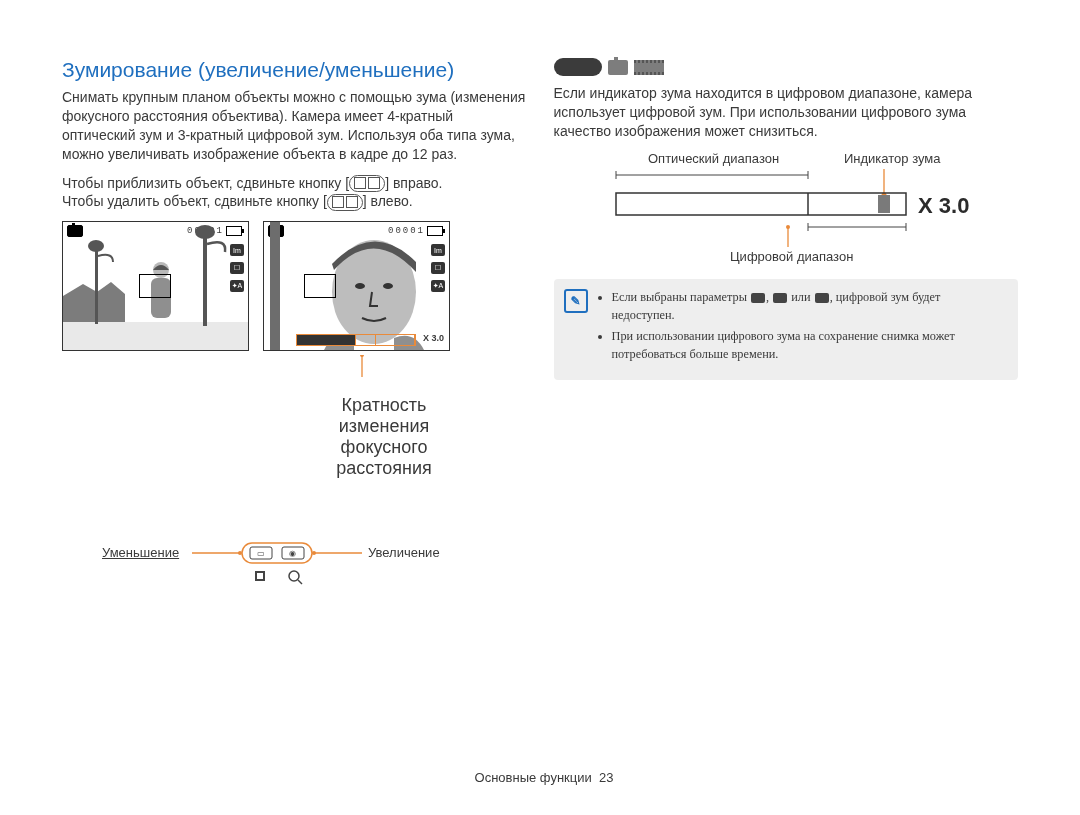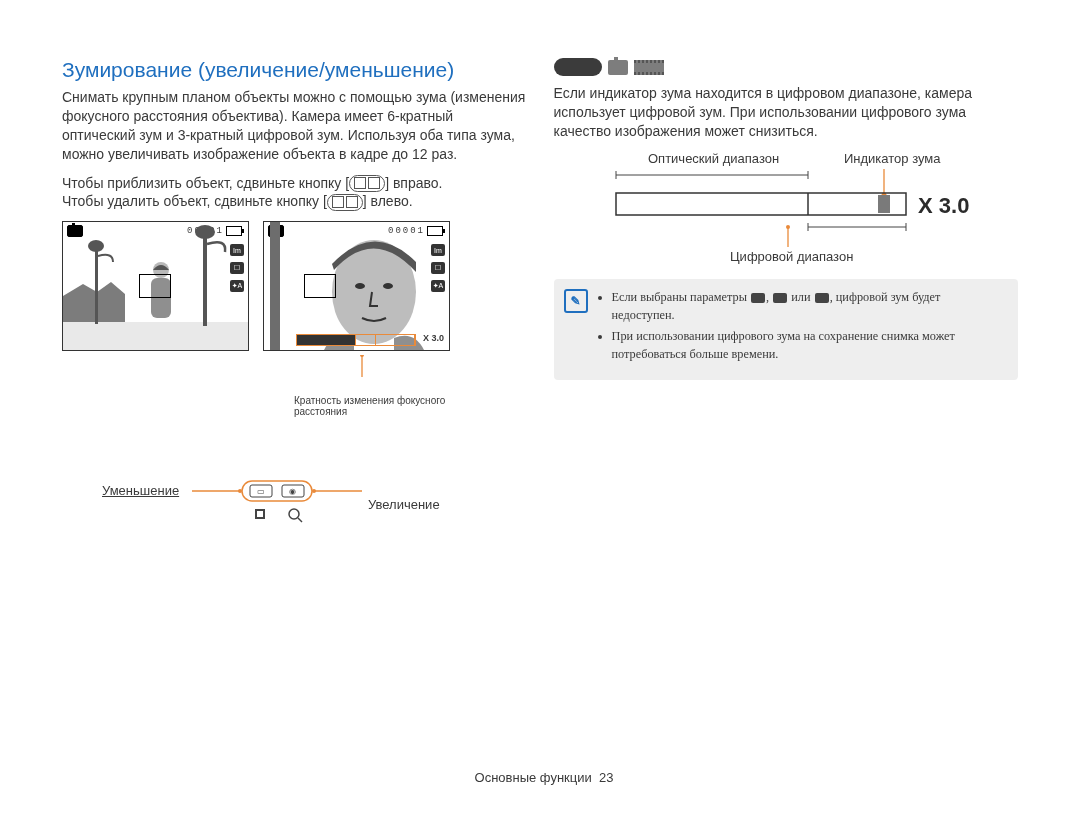--- a/index.html
+++ b/index.html
@@ -23,21 +23,21 @@
   .lcd .side-icons span{width:14px;height:12px;background:#333;border-radius:2px;font-size:7px;color:#fff;display:flex;align-items:center;justify-content:center;}
   .lcd svg.scene{position:absolute;left:0;top:0;}
   .lcd .focus-box{position:absolute;border:1px solid #000;width:30px;height:22px;}
   .zoom-bar-wrap{position:absolute;bottom:4px;left:32px;width:120px;}
   .zoom-bar{height:10px;border:1px solid #e98a3a;display:flex;}
   .zoom-bar .seg{border-right:1px solid #e98a3a;}
   .zoom-bar .fill{background:#333;}
   .zoom-readout{position:absolute;right:-28px;top:-1px;font-size:9px;font-weight:bold;}
   .callout-line{stroke:#e98a3a;stroke-width:1.3;fill:none;}
   .callout-dot{fill:#e98a3a;}
-  .caption{font-size:10px;text-align:left;}
+  .caption{font-size:18px;text-align:center;}
   .zoom-control-row{position:relative;height:50px;margin-top:56px;}
   .zoom-control-svg{position:absolute;left:0;top:0;}
   .modes-row{display:flex;align-items:center;gap:6px;margin-bottom:8px;}
   .mode-pill{background:#3b3b3b;color:#fff;border-radius:11px;font-size:11px;padding:3px 10px;letter-spacing:0.5px;font-weight:bold;}
   .mode-box{width:20px;height:15px;background:#7d7d7d;border-radius:2px;position:relative;}
   .mode-box.cam:after{content:"";position:absolute;left:6px;top:-3px;width:4px;height:3px;background:#7d7d7d;}
   .mode-strip{width:30px;height:15px;background:#7d7d7d;border-radius:2px;position:relative;}
   .mode-strip:before,.mode-strip:after{content:"";position:absolute;left:0;right:0;height:3px;background:repeating-linear-gradient(90deg,#555 0 2px,#7d7d7d 2px 4px);}
   .mode-strip:before{top:0;} .mode-strip:after{bottom:0;}
   .indicator-block{position:relative;margin:10px 0 0 54px;height:110px;}
@@ -51,21 +51,21 @@
 </style>
 </head>
 <body>
 
 <div class="page">
 
   <div class="columns">
 
     <div class="col">
       <div class="title">Зумирование (увеличение/уменьшение)</div>
-      <p>Снимать крупным планом объекты можно с помощью зума (изменения фокусного расстояния объектива). Камера имеет 6-кратный оптический зум и 3-кратный цифровой зум. Используя оба типа зума, можно увеличивать изображение объекта в кадре до 12 раз.</p>
+      <p>Снимать крупным планом объекты можно с помощью зума (изменения фокусного расстояния объектива). Камера имеет 4-кратный оптический зум и 3-кратный цифровой зум. Используя оба типа зума, можно увеличивать изображение объекта в кадре до 12 раз.</p>
       <p>
         <span>Чтобы приблизить объект, сдвиньте кнопку [</span><span class="zoom-pill"><span class="zoom-btn"></span><span class="zoom-gap"></span><span class="zoom-btn"></span></span><span>] вправо.</span><br>
         <span>Чтобы удалить объект, сдвиньте кнопку [</span><span class="zoom-pill"><span class="zoom-btn"></span><span class="zoom-gap"></span><span class="zoom-btn"></span></span><span>] влево.</span>
       </p>
 
       <div class="lcd-pair">
 
         <div class="lcd">
           <div class="cam-mode"></div>
           <div class="counter">00001</div>
@@ -148,21 +148,21 @@
           <rect x="220" y="12" width="22" height="12" rx="2" fill="none" stroke="#444"></rect>
           <text x="195" y="21" font-size="8" fill="#444">▭</text>
           <text x="227" y="21" font-size="8" fill="#444">◉</text>
 
           <rect x="193" y="36" width="10" height="10" fill="#444"></rect>
           <rect x="195" y="38" width="6" height="6" fill="#fff"></rect>
           <circle cx="232" cy="41" r="5" fill="none" stroke="#444" stroke-width="1.5"></circle>
           <line x1="236" y1="45" x2="240" y2="49" stroke="#444" stroke-width="1.5"></line>
         </svg>
         <div style="position:absolute;left:40px;top:10px;font-size:13px;text-decoration:underline;">Уменьшение</div>
-        <div style="position:absolute;left:306px;top:24px;font-size:13px;">Увеличение</div>
+        <div style="position:absolute;left:306px;top:10px;font-size:13px;">Увеличение</div>
       </div>
     </div>
 
     <div class="col">
       <div class="modes-row">
         <span class="mode-pill">&nbsp;&nbsp;&nbsp;&nbsp;&nbsp;&nbsp;&nbsp;&nbsp;</span>
         <span class="mode-box cam"></span>
         <span class="mode-strip"></span>
       </div>
       <p>Если индикатор зума находится в цифровом диапазоне, камера использует цифровой зум. При использовании цифрового зума качество изображения может снизиться.</p>

